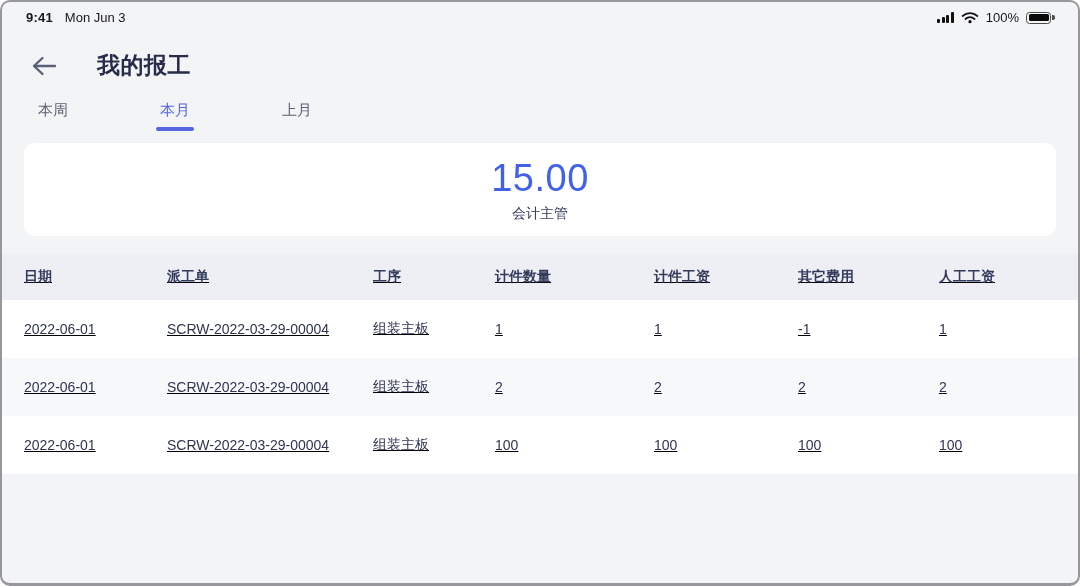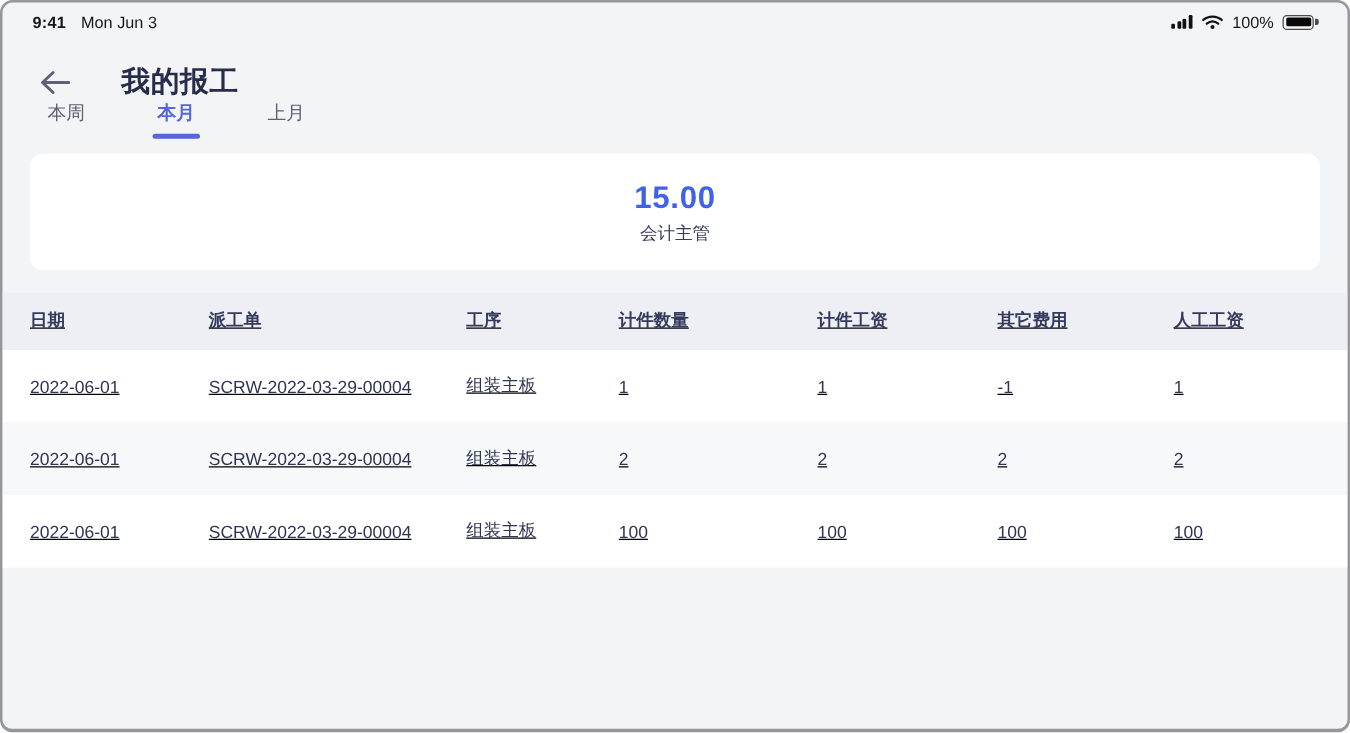--- a/index.html
+++ b/index.html
@@ -45,36 +45,37 @@
   .battery::after{content:'';position:absolute;right:-4.5px;top:2.5px;width:2.5px;height:5px;background:#4a4a4a;border-radius:0 2px 2px 0;}
   
   .page-header{
     padding:16px 28px 0 28px;
     display:flex;align-items:center;gap:40px;
   }
   .back-btn{background:none;border:none;cursor:pointer;display:flex;align-items:center;padding:0;}
   .page-title{font-size:23px;font-weight:700;color:#262C49;letter-spacing:.5px;}
   
   .tabs{
+    margin-top:20px;
     padding:0 36px;
-    display:flex;gap:58px;
+    display:flex;gap:92px;
   }
   .tab{position:relative;font-size:15px;color:var(--text-secondary);padding-bottom:11px;cursor:pointer;}
-  .tab.active{color:var(--tab-active-blue);font-weight:700;}
+  .tab.active{color:var(--tab-active-blue);font-weight:400;}
   .tab.active::after{
     content:'';position:absolute;left:50%;transform:translateX(-50%);
     bottom:0;width:38px;height:4px;border-radius:2px;background:var(--tab-active-blue);
   }
   
   .summary-card{
     margin:12px 22px 0 22px;
     height:93px;border-radius:10px;background:#ffffff;
     display:flex;flex-direction:column;align-items:center;justify-content:center;gap:5px;
   }
-  .summary-value{font-size:25px;font-weight:700;color:var(--accent-blue);letter-spacing:.5px;}
+  .summary-value{font-size:38px;font-weight:400;color:var(--accent-blue);letter-spacing:.5px;}
   .summary-label{font-size:14px;color:#353C5C;}
   
   .table{margin-top:18px;}
   .tr{
     display:grid;
     grid-template-columns:143px 206px 122px 159px 144px 141px 1fr;
     align-items:center;
     padding-left:22px;
     text-decoration:underline;
   }

